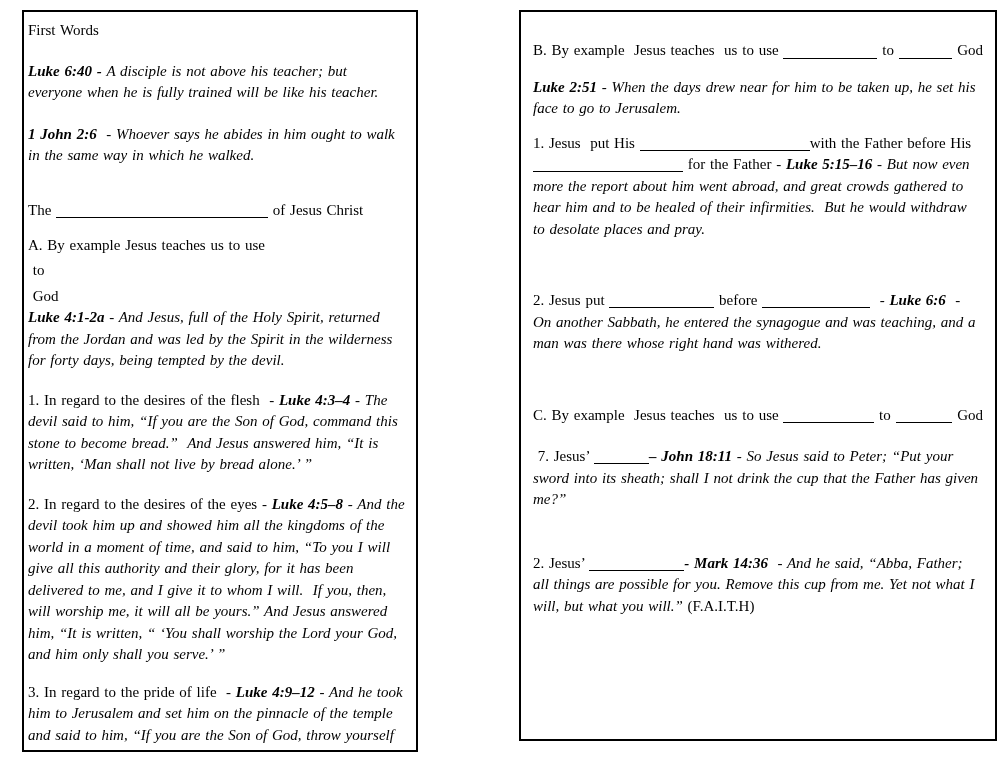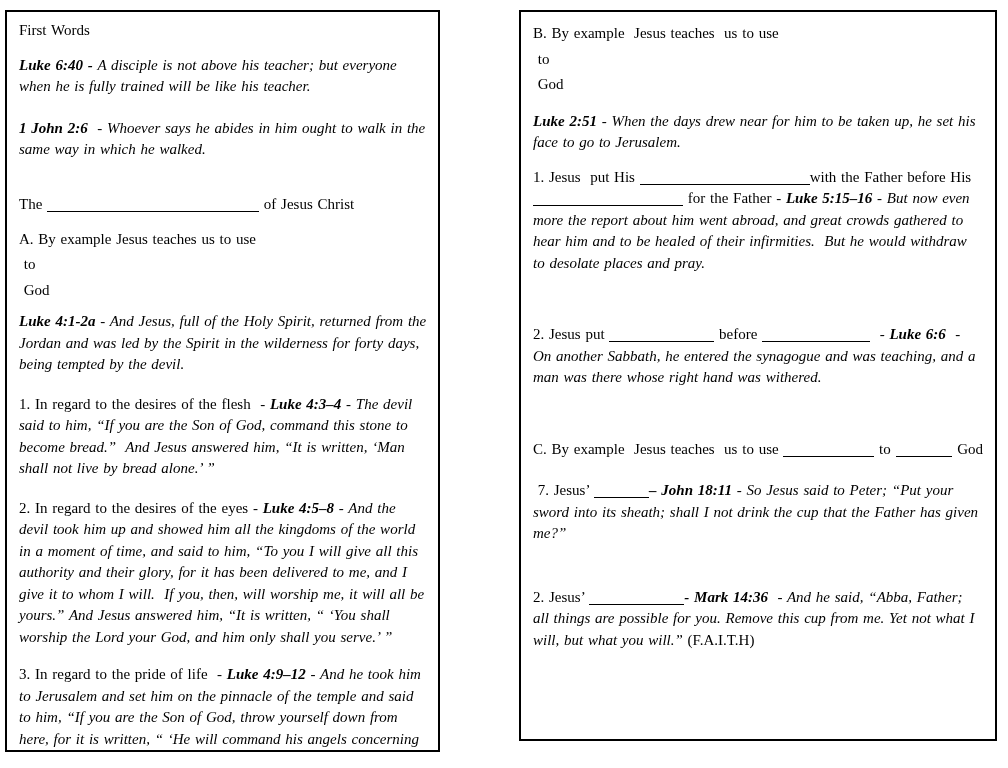--- a/index.html
+++ b/index.html
@@ -6,21 +6,21 @@
   body {
     width:1008px; height:768px; position:relative;
     background:#ffffff; color:#000000;
     font-family:"Liberation Serif","DejaVu Serif",serif;
     overflow:hidden;
   }
   .panel {
     position:absolute; box-sizing:border-box;
     border:2px solid #000; background:#fff; overflow:hidden;
   }
-  #left-panel  { left:5px;  top:10px; width:435px; height:742px; padding:8px 11px 0 12px; }
+  #left-panel  { left:22px;  top:10px; width:396px; height:742px; padding:8px 11px 0 4px; }
   #right-panel { left:519px; top:10px; width:478px; height:731px; padding:8px 12px 0 12px; }
   .para {
     margin:0; font-size:15px; line-height:21.5px;
     white-space:pre-wrap; word-spacing:1px;
   }
   .para.title { font-size:15px; line-height:26px; }
   .seg-plain { font-style:normal; font-weight:normal; }
   .seg-ref   { font-style:italic; font-weight:bold; }
   .seg-quote { font-style:italic; font-weight:normal; }
   
@@ -35,30 +35,30 @@
     flex-grow:1; align-self:flex-end;
     height:0; margin-bottom:3px;
     border-bottom:1.3px solid #000;
   }
 </style>
 </head>
 <body>
 
 <div class="panel" id="left-panel">
     <div class="para" style="margin-top: 0px;"><span class="seg-plain">First Words</span></div>
-    <div class="para" style="margin-top: 13px;"><span class="seg-ref">Luke 6:40 - </span><span class="seg-quote">A disciple is not above his teacher; but everyone when he is fully trained will be like his teacher.</span></div>
+    <div class="para" style="margin-top: 19px;"><span class="seg-ref">Luke 6:40 - </span><span class="seg-quote">A disciple is not above his teacher; but everyone when he is fully trained will be like his teacher.</span></div>
     <div class="para" style="margin-top: 20px;"><span class="seg-ref">1 John 2:6</span><span class="seg-quote">  - Whoever says he abides in him ought to walk in the same way in which he walked.</span></div>
     <div class="para title" style="margin-top: 30px;"><span class="seg-plain">The </span><span class="iblank" style="width: 212px;"></span><span class="seg-plain"> of Jesus Christ</span></div>
     <div class="para flex-line" style="margin-top: 12px; flex-direction: column;"><span class="seg-plain">A. By example Jesus teaches us to use </span><span class="hblank" style="flex-grow: 1.8;"></span><span class="seg-plain"> to </span><span class="hblank" style="flex-grow: 1;"></span><span class="seg-plain"> God</span></div>
-    <div class="para" style="margin-top: 10px;"><span class="seg-ref">Luke 4:1-2a</span><span class="seg-quote"> - And Jesus, full of the Holy Spirit, returned from the Jordan and was led by the Spirit in the wilderness for forty days, being tempted by the devil.</span></div>
+    <div class="para" style="margin-top: 0px;"><span class="seg-ref">Luke 4:1-2a</span><span class="seg-quote"> - And Jesus, full of the Holy Spirit, returned from the Jordan and was led by the Spirit in the wilderness for forty days, being tempted by the devil.</span></div>
     <div class="para" style="margin-top: 18px;"><span class="seg-plain">1. In regard to the desires of the flesh  - </span><span class="seg-ref">Luke 4:3–4</span><span class="seg-quote"> - The devil said to him, “If you are the Son of God, command this stone to become bread.”  And Jesus answered him, “It is written, ‘Man shall not live by bread alone.’ ”</span></div>
     <div class="para" style="margin-top: 18px;"><span class="seg-plain">2. In regard to the desires of the eyes - </span><span class="seg-ref">Luke 4:5–8</span><span class="seg-quote"> - And the devil took him up and showed him all the kingdoms of the world in a moment of time, and said to him, “To you I will give all this authority and their glory, for it has been delivered to me, and I give it to whom I will.  If you, then, will worship me, it will all be yours.” And Jesus answered him, “It is written, “ ‘You shall worship the Lord your God, and him only shall you serve.’ ”</span></div>
     <div class="para" style="margin-top: 16px;"><span class="seg-plain">3. In regard to the pride of life  - </span><span class="seg-ref">Luke 4:9–12</span><span class="seg-quote"> - And he took him to Jerusalem and set him on the pinnacle of the temple and said to him, “If you are the Son of God, throw yourself down from here, for it is written, “ ‘He will command his angels concerning you, to guard you,’ and “ ‘On their hands they will bear you up, lest you strike your foot against a stone.’ ” And Jesus answered him, “It is said, ‘You shall not put the Lord your God to the test.’ ”</span></div>
   </div>
 <div class="panel" id="right-panel">
-    <div class="para flex-line" style="margin-top: 3px; flex-direction: column;"><span class="seg-plain">B. By example  Jesus teaches  us to use </span><span class="hblank" style="flex-grow: 1.75;"></span><span class="seg-plain"> to </span><span class="hblank" style="flex-grow: 1;"></span><span class="seg-plain"> God</span></div>
+    <div class="para flex-line" style="margin-top: 20px;"><span class="seg-plain">B. By example  Jesus teaches  us to use </span><span class="hblank" style="flex-grow: 1.75;"></span><span class="seg-plain"> to </span><span class="hblank" style="flex-grow: 1;"></span><span class="seg-plain"> God</span></div>
     <div class="para" style="margin-top: 15px;"><span class="seg-ref">Luke 2:51</span><span class="seg-quote"> - When the days drew near for him to be taken up, he set his face to go to Jerusalem.</span></div>
     <div class="para" style="margin-top: 13px;"><span class="seg-plain">1. Jesus  put His </span><span class="iblank" style="width: 170px;"></span><span class="seg-plain">with the Father before His</span><br><span class="iblank" style="width: 150px;"></span><span class="seg-plain"> for the Father - </span><span class="seg-ref">Luke 5:15–16</span><span class="seg-quote"> - But now even more the report about him went abroad, and great crowds gathered to hear him and to be healed of their infirmities.  But he would withdraw to desolate places and pray.</span></div>
     <div class="para" style="margin-top: 50px;"><span class="seg-plain">2. Jesus put </span><span class="iblank" style="width: 105px;"></span><span class="seg-plain"> before </span><span class="iblank" style="width: 108px;"></span><span class="seg-plain">  - </span><span class="seg-ref">Luke 6:6</span><span class="seg-quote">  - On another Sabbath, he entered the synagogue and was teaching, and a man was there whose right hand was withered.</span></div>
     <div class="para flex-line" style="margin-top: 50px;"><span class="seg-plain">C. By example  Jesus teaches  us to use </span><span class="hblank" style="flex-grow: 1.6;"></span><span class="seg-plain"> to </span><span class="hblank" style="flex-grow: 1;"></span><span class="seg-plain"> God</span></div>
     <div class="para" style="margin-top: 20px;"><span class="seg-plain"> 7. Jesus’ </span><span class="iblank" style="width: 55px;"></span><span class="seg-ref">– John 18:11</span><span class="seg-quote"> - So Jesus said to Peter; “Put your sword into its sheath; shall I not drink the cup that the Father has given me?”</span></div>
     <div class="para" style="margin-top: 42px;"><span class="seg-plain">2. Jesus’ </span><span class="iblank" style="width: 95px;"></span><span class="seg-ref">- Mark 14:36</span><span class="seg-quote">  - And he said, “Abba, Father; all things are possible for you. Remove this cup from me. Yet not what I will, but what you will.”</span><span class="seg-plain"> (F.A.I.T.H)</span></div>
   </div>
 
 </body></html>

